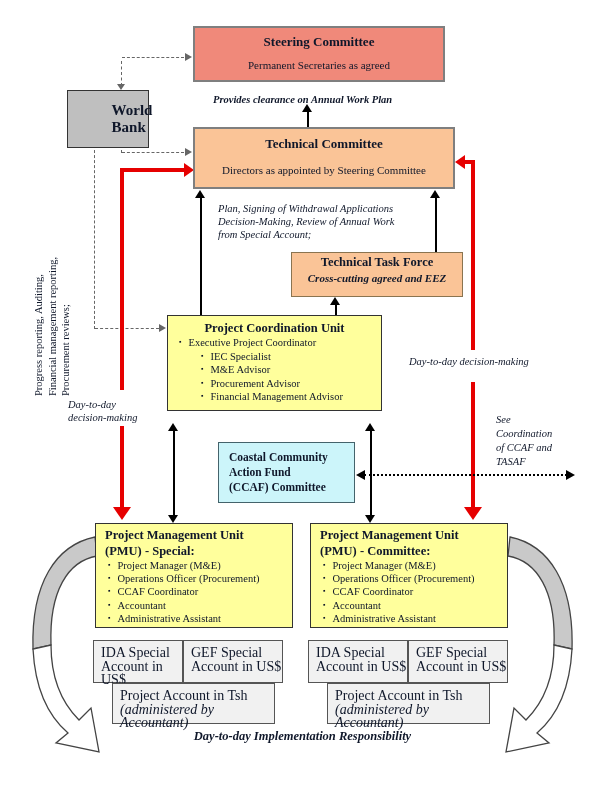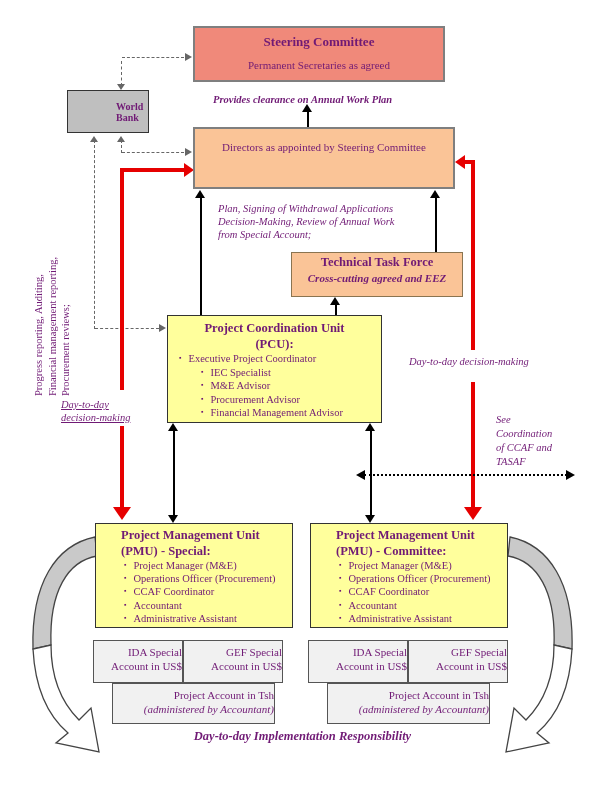--- a/index.html
+++ b/index.html
@@ -1,45 +1,45 @@
 <!DOCTYPE html>
 <html><head>
 <meta charset="utf-8">
 <style>
   html,body{margin:0;padding:0;background:#fff;}
   .canvas{
     position:relative;width:612px;height:792px;background:#fff;overflow:hidden;
-    font-family:"Liberation Serif","DejaVu Serif",serif;color:#701a75;
+    font-family:"Liberation Serif","DejaVu Serif",serif;color:#0f172a;
   }
   .box{position:absolute;box-sizing:border-box;}
   .ctr{text-align:center;}
   .b{font-weight:bold;}
   .i{font-style:italic;}
   
   .steering{left:193px;top:26px;width:252px;height:56px;background:#F0897A;border:2px solid #7F7F7F;}
   .steering .t1{font-size:13px;padding-top:6px;}
   .steering .t2{font-size:11px;margin-top:9px;}
-  .worldbank{left:67px;top:90px;width:82px;height:43px;background:#BFBFBF;border:1.5px solid #333;
-             display:flex;align-items:center;justify-content:center;font-size:10px;font-weight:bold;padding-left:48px;}
+  .worldbank{left:67px;top:90px;width:82px;height:58px;background:#BFBFBF;border:1.5px solid #333;
+             display:flex;align-items:center;justify-content:center;font-size:15px;font-weight:bold;padding-left:48px;}
   .technical{left:193px;top:127px;width:262px;height:62px;background:#FAC497;border:2px solid #7F7F7F;}
   .technical .t1{font-size:13px;padding-top:7px;}
   .technical .t2{font-size:11px;margin-top:12px;}
   .taskforce{left:291px;top:252px;width:172px;height:45px;background:#FAC497;border:1.5px solid #8A7450;}
   .taskforce .t1{font-size:12.5px;padding-top:2px;}
   .taskforce .t2{font-size:11px;font-weight:600;margin-top:2px;}
   .yellow{background:#FFFF9C;border:1.5px solid #333;}
-  .pcu{left:167px;top:315px;width:215px;height:108px;padding-top:4px;}
+  .pcu{left:167px;top:315px;width:215px;height:96px;padding-top:4px;}
   .pcu .t1{font-size:12.5px;line-height:16px;}
-  .pmu{top:523px;width:198px;height:105px;padding:3px 4px 0 25px;}
+  .pmu{top:523px;width:198px;height:105px;padding:3px 4px 0 9px;}
   .pmu-z{left:95px;}
   .pmu-m{left:310px;}
   .pmu .t1{font-size:12.5px;line-height:16px;font-weight:bold;}
   .ccaf{left:218px;top:442px;width:137px;height:61px;background:#CCF5FA;border:1.5px solid #44636B;
         padding:7px 0 0 10px;font-size:11.5px;font-weight:bold;line-height:15px;}
-  .acct{background:#F1F1F1;border:1.5px solid #555;font-size:11px;line-height:13.5px;padding:5px 0 0 7px;text-align:right;}
+  .acct{background:#F1F1F1;border:1.5px solid #555;font-size:14px;line-height:13.5px;padding:5px 0 0 7px;}
   
   .row{display:flex;font-size:10.5px;line-height:13.2px;}
   .pcu .row{line-height:13.6px;}
   .blt{font-size:7px;margin-right:7px;line-height:inherit;}
   .ind1{padding-left:11px;}
   .ind2{padding-left:33px;}
   .pmu .row{padding-left:3px;}
   
   .ann{position:absolute;font-size:10.5px;}
   
@@ -135,31 +135,31 @@
   <div class="box steering ctr">
     <div class="t1 b">Steering Committee</div>
     <div class="t2">Permanent Secretaries as agreed</div>
   </div>
 
   <div class="box worldbank">
     <span>World Bank</span>
   </div>
 
   <div class="box technical ctr">
+    <div class="t1 b">Technical Committee</div>
     <div class="t2">Directors as appointed by Steering Committee</div>
   </div>
 
   <div class="box taskforce ctr">
     <div class="t1 b">Technical Task Force</div>
     <div class="t2 i">Cross-cutting agreed and EEZ</div>
   </div>
 
   <div class="box yellow pcu">
     <div class="t1 b ctr">Project Coordination Unit</div>
-    <div class="t1 b ctr">(PCU):</div>
     <div class="row ind1">
         <span class="blt">▪</span>
         <span>Executive Project Coordinator</span>
       </div>
     <div class="row ind2">
         <span class="blt">▪</span>
         <span>IEC Specialist</span>
       </div>
     <div class="row ind2">
         <span class="blt">▪</span>
@@ -168,20 +168,25 @@
     <div class="row ind2">
         <span class="blt">▪</span>
         <span>Procurement Advisor</span>
       </div>
     <div class="row ind2">
         <span class="blt">▪</span>
         <span>Financial Management Advisor</span>
       </div>
   </div>
 
+  <div class="box ccaf">
+    <div>Coastal Community</div>
+    <div>Action Fund</div>
+    <div>(CCAF) Committee</div>
+  </div>
 
   <div class="box yellow pmu pmu-z">
     <div class="t1">Project Management Unit</div>
     <div class="t1">(PMU) - Special:</div>
     <div class="row">
         <span class="blt">▪</span>
         <span>Project Manager (M&amp;E)</span>
       </div>
     <div class="row">
         <span class="blt">▪</span>
@@ -258,21 +263,21 @@
     <div>Decision-Making, Review of Annual Work</div>
     <div>from Special Account;</div>
   </div>
 
   <div class="rot">
     <div>Progress reporting, Auditing,</div>
     <div>Financial management reporting,</div>
     <div>Procurement reviews;</div>
   </div>
 
-  <div class="ann i" style="left:61px;top:398px;line-height:13px;text-decoration:underline;">
+  <div class="ann i" style="left:68px;top:398px;line-height:13px;">
     <div>Day-to-day</div>
     <div>decision-making</div>
   </div>
 
   <div class="ann i" style="left:409px;top:356px;">Day-to-day decision-making</div>
 
 
   <div class="ann i" style="left:496px;top:413px;line-height:14px;">
     <div>See</div>
     <div>Coordination</div>

